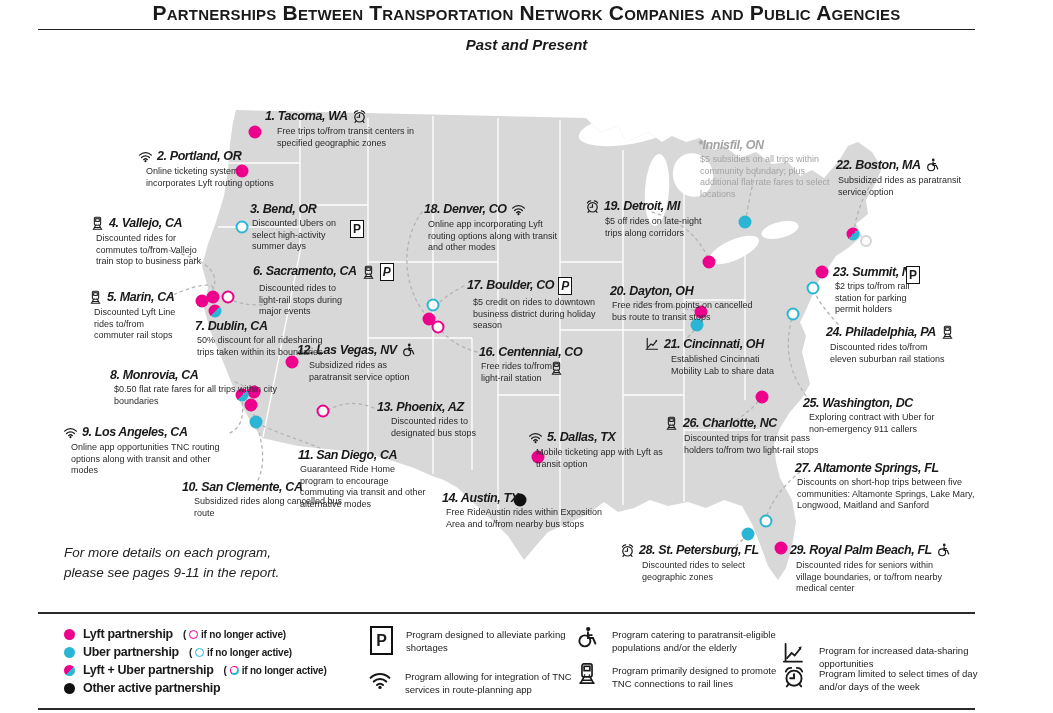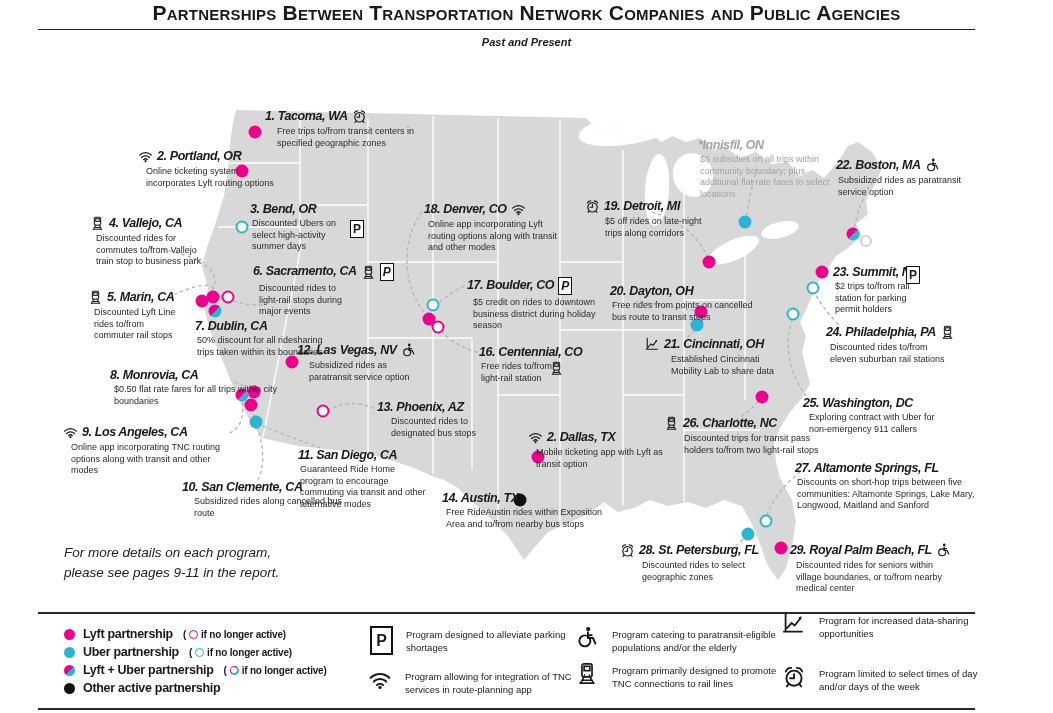--- a/index.html
+++ b/index.html
@@ -3,21 +3,21 @@
 <meta charset="utf-8">
 <style>
   html,body{margin:0;padding:0;background:#fff;}
   #page{position:relative;width:1053px;height:713px;background:#fff;overflow:hidden;
         font-family:"Liberation Sans","DejaVu Sans",sans-serif;color:#1a1a1a;}
   
   .title{position:absolute;top:1px;left:0;width:100%;text-align:center;font-weight:bold;
          font-size:21px;letter-spacing:.2px;font-variant:small-caps;}
   .title-rule{position:absolute;top:29px;left:38px;width:937px;border-top:1.6px solid #222;}
   .subtitle{position:absolute;top:36px;left:0;width:100%;text-align:center;
-            font-weight:bold;font-style:italic;font-size:11px;}
+            font-weight:bold;font-style:italic;font-size:15px;}
   
   #mapsvg{position:absolute;left:0;top:0;z-index:1;}
   
   .mk{position:absolute;width:13px;height:13px;border-radius:50%;transform:translate(-50%,-50%);
       z-index:2;box-sizing:border-box;}
   .mk.lyft{background:#ec008c;}
   .mk.uber{background:#2ab5d4;}
   .mk.other{background:#111;}
   .mk.both{background:linear-gradient(135deg,#ec008c 50%,#2ab5d4 50%);}
   .mk.lyft_open{border:2.6px solid #ec008c;background:#fff;}
@@ -186,21 +186,21 @@
         <svg viewBox="0 0 20 20" fill="none" stroke="#1a1a1a" stroke-width="1.4" stroke-linecap="round">
           <rect x="5.8" y="1.6" width="8.4" height="10.8" rx="1.6"></rect>
           <rect x="7.6" y="3.6" width="4.8" height="3.6"></rect>
           <circle cx="8" cy="10.9" r="0.7" fill="#1a1a1a" stroke="none"></circle>
           <circle cx="12" cy="10.9" r="0.7" fill="#1a1a1a" stroke="none"></circle>
           <path d="M7.4,12.6 L4.6,17.6 M12.6,12.6 L15.4,17.6 M5.8,15.2 H14.2 M4.2,17.6 H15.8"></path>
         </svg>
       </span>
     <span class="txt">Program primarily designed to promote TNC connections to rail lines</span>
   </div>
-  <div class="lentry" style="left:782px;top:612px;justify-content:flex-end;">
+  <div class="lentry" style="left:782px;top:642px;justify-content:flex-end;">
     <span class="ic">
         <svg viewBox="0 0 20 20" fill="none" stroke="#1a1a1a" stroke-width="1.5" stroke-linecap="round">
           <path d="M3,1.6 V16.4 M1.6,16.4 H16.6"></path>
           <path d="M4.2,13.4 L8,9.2 L10.6,11.2 L15,5.6"></path>
           <path d="M16.4,3.6 L13.6,4.6 L15.7,6.6 Z" fill="#1a1a1a" stroke="none"></path>
         </svg>
       </span>
     <span class="txt">Program for increased data-sharing opportunities</span>
   </div>
   <div class="lentry" style="left:782px;top:665px;">
@@ -350,21 +350,21 @@
         <span class="ic">
           <svg viewBox="0 0 20 16" fill="none" stroke="#1a1a1a" stroke-width="1.7" stroke-linecap="round">
             <path d="M2.2,6.2 A11,11 0 0 1 17.8,6.2"></path>
             <path d="M4.8,9.3 A7.3,7.3 0 0 1 15.2,9.3"></path>
             <path d="M7.5,12.2 A3.6,3.6 0 0 1 12.5,12.2"></path>
             <circle cx="10" cy="14.2" r="1.4" fill="#1a1a1a" stroke="none"></circle>
           </svg>
         </span>
         <span>9. Los Angeles, CA</span>
       </div>
-      <div class="loc-desc" style="margin-left: 8px;">Online app incorporating TNC routing options along with transit and other modes</div>
+      <div class="loc-desc" style="margin-left: 8px;">Online app opportunities TNC routing options along with transit and other modes</div>
     </div>
     <div class="loc" style="left: 182px; top: 481px; width: 170px;">
       <div class="loc-head">
         <span>10. San Clemente, CA</span>
       </div>
       <div class="loc-desc" style="margin-left: 12px;">Subsidized rides along cancelled bus route</div>
     </div>
     <div class="loc" style="left: 298px; top: 449px; width: 128px;">
       <div class="loc-head">
         <span>11. San Diego, CA</span>
@@ -400,21 +400,21 @@
     <div class="loc" style="left: 528px; top: 430px; width: 155px;">
       <div class="loc-head">
         <span class="ic">
           <svg viewBox="0 0 20 16" fill="none" stroke="#1a1a1a" stroke-width="1.7" stroke-linecap="round">
             <path d="M2.2,6.2 A11,11 0 0 1 17.8,6.2"></path>
             <path d="M4.8,9.3 A7.3,7.3 0 0 1 15.2,9.3"></path>
             <path d="M7.5,12.2 A3.6,3.6 0 0 1 12.5,12.2"></path>
             <circle cx="10" cy="14.2" r="1.4" fill="#1a1a1a" stroke="none"></circle>
           </svg>
         </span>
-        <span>2. Dallas, TX</span>
+        <span>5. Dallas, TX</span>
       </div>
       <div class="loc-desc" style="margin-left: 8px;">Mobile ticketing app with Lyft as transit option</div>
     </div>
     <div class="loc" style="left: 479px; top: 346px; width: 90px;">
       <div class="loc-head">
         <span>16. Centennial, CO</span>
       </div>
       <div class="loc-desc" style="margin-left: 2px;">Free rides to/from light-rail station</div>
       <span class="ic float" style="left: 70px; top: 15px;">
         <svg viewBox="0 0 20 20" fill="none" stroke="#1a1a1a" stroke-width="1.4" stroke-linecap="round">

